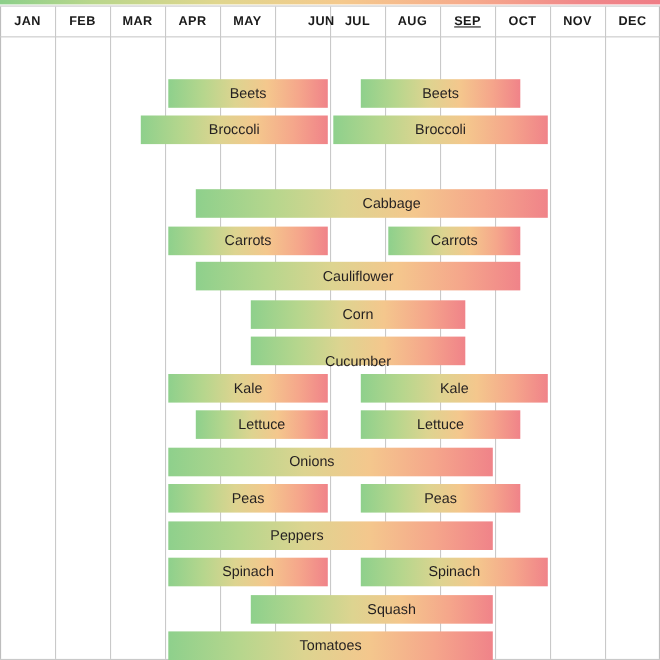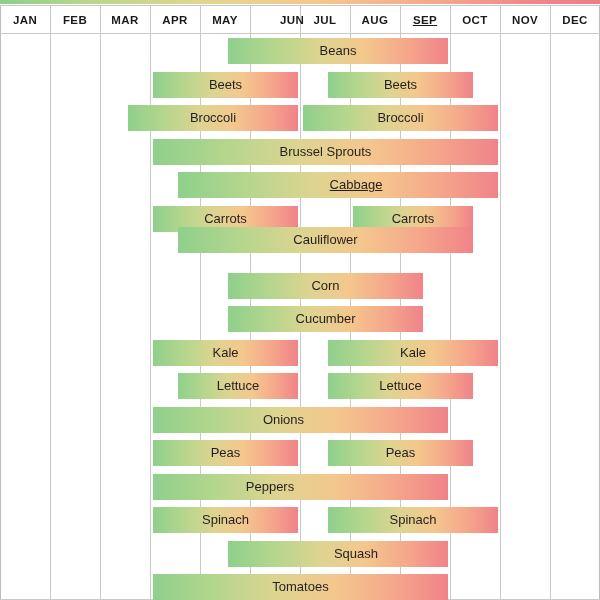--- a/index.html
+++ b/index.html
@@ -108,61 +108,53 @@
         <div class="month-cell" style="left: 200px; width: 50px;">MAY</div>
         <div class="month-cell" style="left: 250px; width: 50px; padding-left: 30px;">JUN</div>
         <div class="month-cell" style="left: 300px; width: 50px;">JUL</div>
         <div class="month-cell" style="left: 350px; width: 50px;">AUG</div>
         <div class="month-cell" style="left: 400px; width: 50px; text-decoration: underline;">SEP</div>
         <div class="month-cell" style="left: 450px; width: 50px;">OCT</div>
         <div class="month-cell" style="left: 500px; width: 50px;">NOV</div>
         <div class="month-cell" style="left: 550px; width: 50px;">DEC</div>
       </div>
     <div class="bars">
-        <div class="bar-row" style="top: 2px;">
-          <div class="bar" style="left: 228px; width: 220px;"></div>
-          <div class="bar-label" style="left: 228px; width: 220px;">Beans</div>
-        </div>
         <div class="bar-row" style="top: 35.5px;">
           <div class="bar" style="left: 153px; width: 145px;"></div>
           <div class="bar" style="left: 328px; width: 145px;"></div>
           <div class="bar-label" style="left: 153px; width: 145px;">Beets</div>
           <div class="bar-label" style="left: 328px; width: 145px;">Beets</div>
         </div>
         <div class="bar-row" style="top: 69px;">
           <div class="bar" style="left: 128px; width: 170px;"></div>
           <div class="bar" style="left: 303px; width: 195px;"></div>
           <div class="bar-label" style="left: 128px; width: 170px;">Broccoli</div>
           <div class="bar-label" style="left: 303px; width: 195px;">Broccoli</div>
         </div>
-        <div class="bar-row" style="top: 102.5px;">
-          <div class="bar" style="left: 153px; width: 345px;"></div>
-          <div class="bar-label" style="left: 153px; width: 345px;">Brussel Sprouts</div>
-        </div>
         <div class="bar-row" style="top: 136px;">
           <div class="bar" style="left: 178px; width: 320px;"></div>
-          <div class="bar-label" style="left: 178px; width: 356px; text-decoration: underline;">Cabbage</div>
+          <div class="bar-label" style="left: 178px; width: 356px;">Cabbage</div>
         </div>
         <div class="bar-row" style="top: 169.5px;">
           <div class="bar" style="left: 153px; width: 145px;"></div>
           <div class="bar" style="left: 353px; width: 120px;"></div>
           <div class="bar-label" style="left: 153px; width: 145px;">Carrots</div>
           <div class="bar-label" style="left: 353px; width: 120px;">Carrots</div>
         </div>
-        <div class="bar-row" style="top: 191px;">
+        <div class="bar-row" style="top: 202px;">
           <div class="bar" style="left: 178px; width: 295px;"></div>
           <div class="bar-label" style="left: 178px; width: 295px;">Cauliflower</div>
         </div>
         <div class="bar-row" style="top: 236.5px;">
           <div class="bar" style="left: 228px; width: 195px;"></div>
           <div class="bar-label" style="left: 228px; width: 195px;">Corn</div>
         </div>
         <div class="bar-row" style="top: 270px;">
           <div class="bar" style="left: 228px; width: 195px;"></div>
-          <div class="bar-label" style="left: 228px; width: 195px;">Cucumber</div>
+          <div class="bar-label" style="left: 228px; width: 195px; margin-top: 10px;">Cucumber</div>
         </div>
         <div class="bar-row" style="top: 303.5px;">
           <div class="bar" style="left: 153px; width: 145px;"></div>
           <div class="bar" style="left: 328px; width: 170px;"></div>
           <div class="bar-label" style="left: 153px; width: 145px;">Kale</div>
           <div class="bar-label" style="left: 328px; width: 170px;">Kale</div>
         </div>
         <div class="bar-row" style="top: 337px;">
           <div class="bar" style="left: 178px; width: 120px;"></div>
           <div class="bar" style="left: 328px; width: 145px;"></div>

